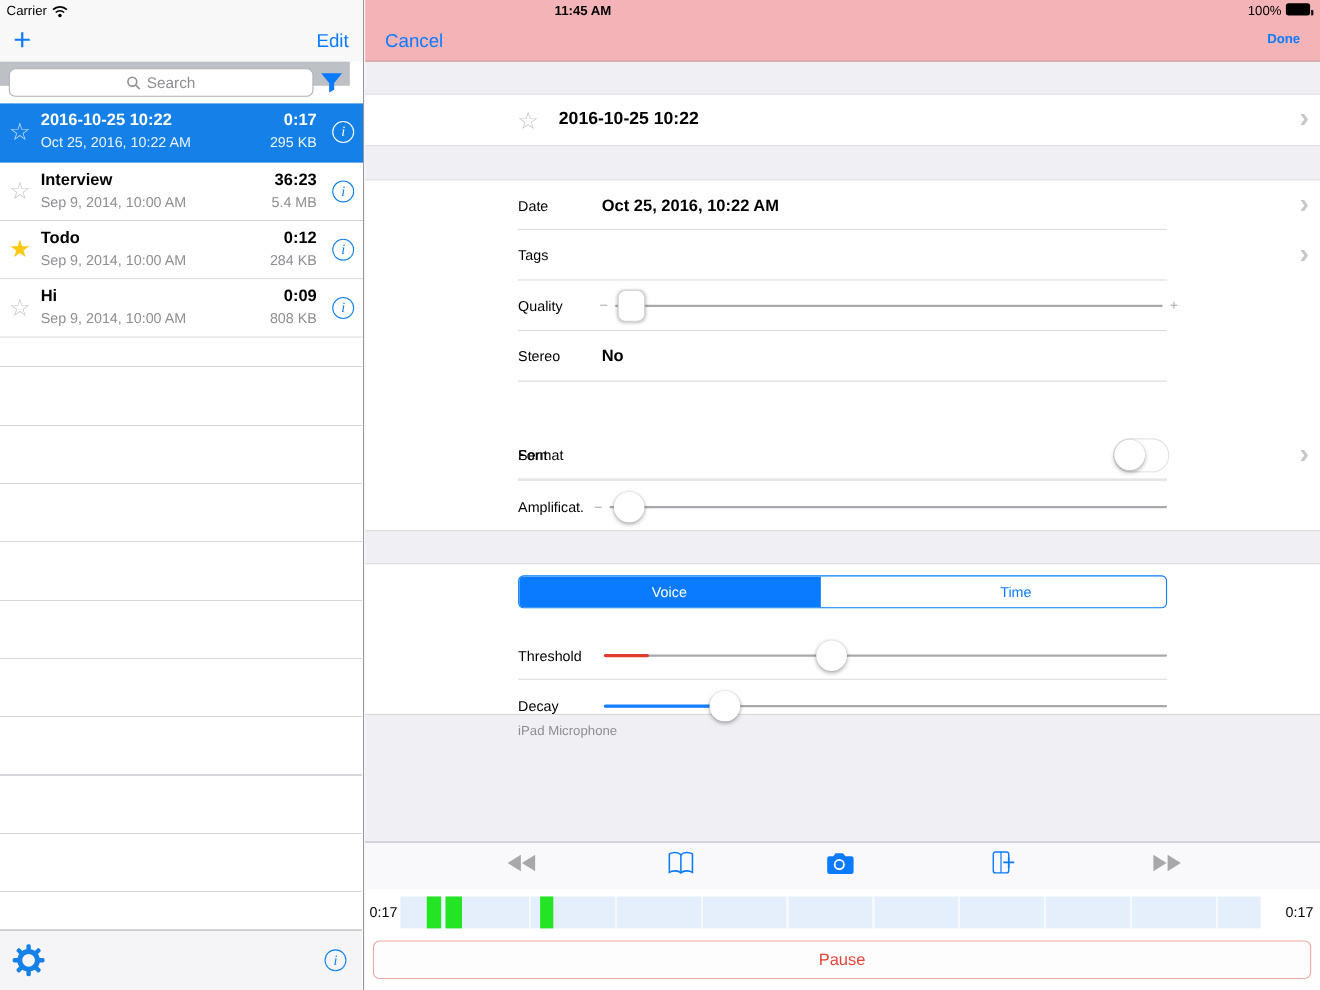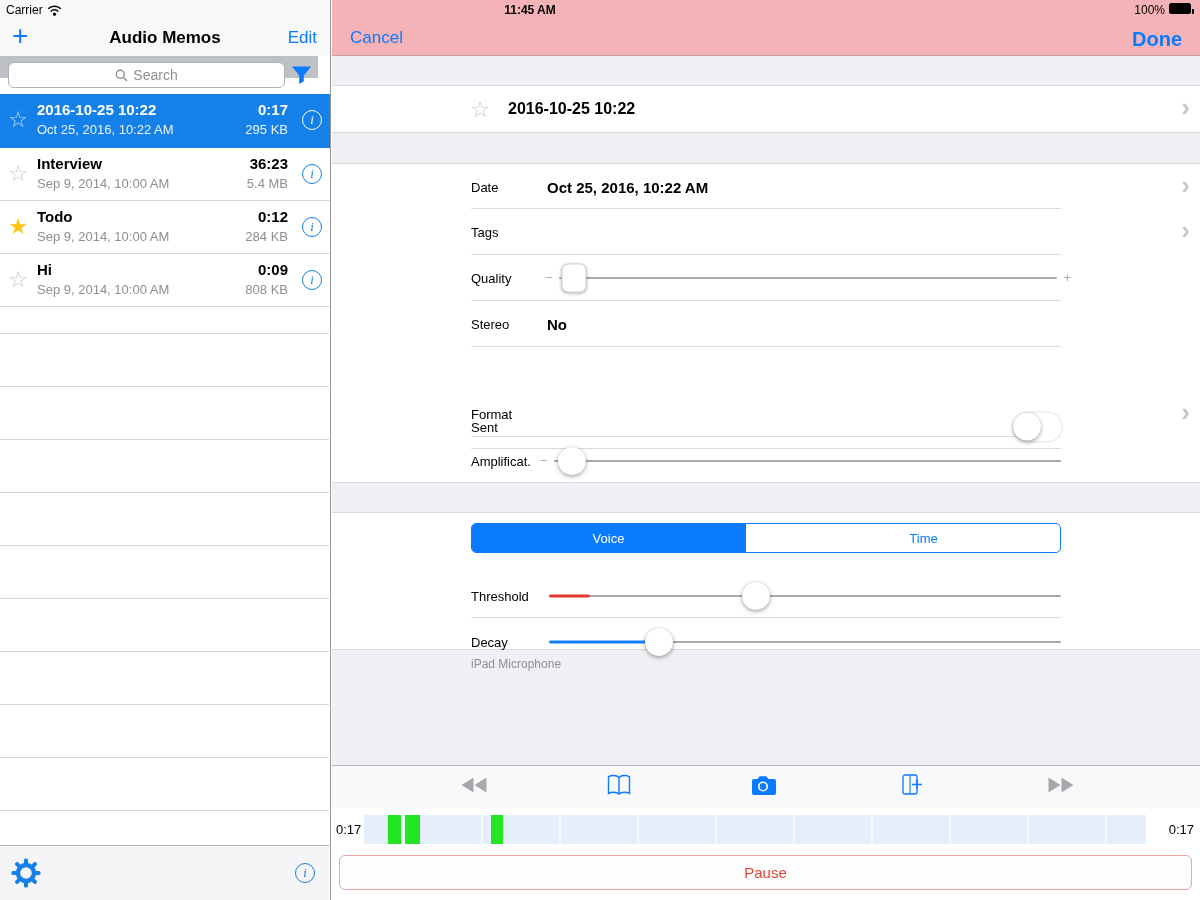--- a/index.html
+++ b/index.html
@@ -57,21 +57,21 @@
   .gear-btn { position:absolute; left:11px; top:12px; }
   .side-info { position:absolute; right:14px; top:17px; width:20px; height:20px; border:1.5px solid #1580e8;
                border-radius:50%; color:#1580e8; font-family:"Liberation Serif", serif; font-style:italic;
                font-size:13px; text-align:center; line-height:18px; }
 
   
   .detail { position:absolute; left:332px; top:0; width:868px; height:900px; background:#efeff4; }
   .d-nav { position:absolute; left:0; right:0; top:0; height:56px; background:#f4b4b7;
            border-bottom:1px solid #cb9da1; }
   .cancel-btn { position:absolute; left:18px; top:28px; font-size:17px; color:#0a7aff; }
-  .done-btn { position:absolute; right:18px; top:28px; font-size:20px; color:#0a7aff; font-weight:bold; }
+  .done-btn { position:absolute; right:18px; top:28px; font-size:12px; color:#0a7aff; font-weight:bold; }
 
   .white-block { position:absolute; left:0; right:0; background:#fff;
                  border-top:1px solid #d9d9de; border-bottom:1px solid #d9d9de; }
   .title-row { top:85px; height:48px; }
   .t-star { position:absolute; left:135px; top:11px; width:26px; text-align:center; font-size:22px; color:#c7c7cc; }
   .t-name { position:absolute; left:176px; top:14px; font-size:16px; font-weight:bold; color:#000; }
   .chev { position:absolute; right:10px; top:50%; transform:translateY(-56%); font-size:26px;
           color:#c7c7cc; font-weight:bold; }
 
   .rows-block { top:163px; height:320px; }
@@ -131,21 +131,20 @@
                justify-content:center; font-size:15px; color:#e0453a; }
 </style>
 </head>
 <body>
 
 <div id="app">
 
   <div class="sidebar">
     <div class="side-top">
       <span class="plus-btn">+</span>
-      <div class="side-title">Audio Memos</div>
       <span class="edit-btn">Edit</span>
     </div>
 
     <div class="search-strip">
       <div class="search-field">
         <svg width="13" height="13" viewBox="0 0 13 13">
           <circle cx="5.3" cy="5.3" r="4" fill="none" stroke="#8e8e93" stroke-width="1.4"></circle>
           <line x1="8.4" y1="8.4" x2="12" y2="12" stroke="#8e8e93" stroke-width="1.4"></line>
         </svg>
         <span>Search</span>
@@ -262,21 +261,21 @@
         </div>
       </div>
       <div class="drow" style="top:137px;">
         <span class="d-label">Stereo</span>
         <span class="d-value">No</span>
       </div>
       <div class="drow" style="top:183px;margin-top:44px;">
         <span class="d-label">Format</span>
         <span class="chev">›</span>
       </div>
-      <div class="drow" style="top:240px;height:45px;padding-left:44px;">
+      <div class="drow" style="top:227px;height:45px;padding-left:44px;">
         <span class="d-label">Sent</span>
         <div class="toggle">
           <div class="toggle-knob"></div>
         </div>
       </div>
       <div class="drow nosep" style="top:274px;height:46px;">
         <span class="d-label">Amplificat.</span>
         <div class="slider" style="left:222px;width:507px;">
           <span class="sl-minus">−</span>
           <div class="sl-track"></div>

